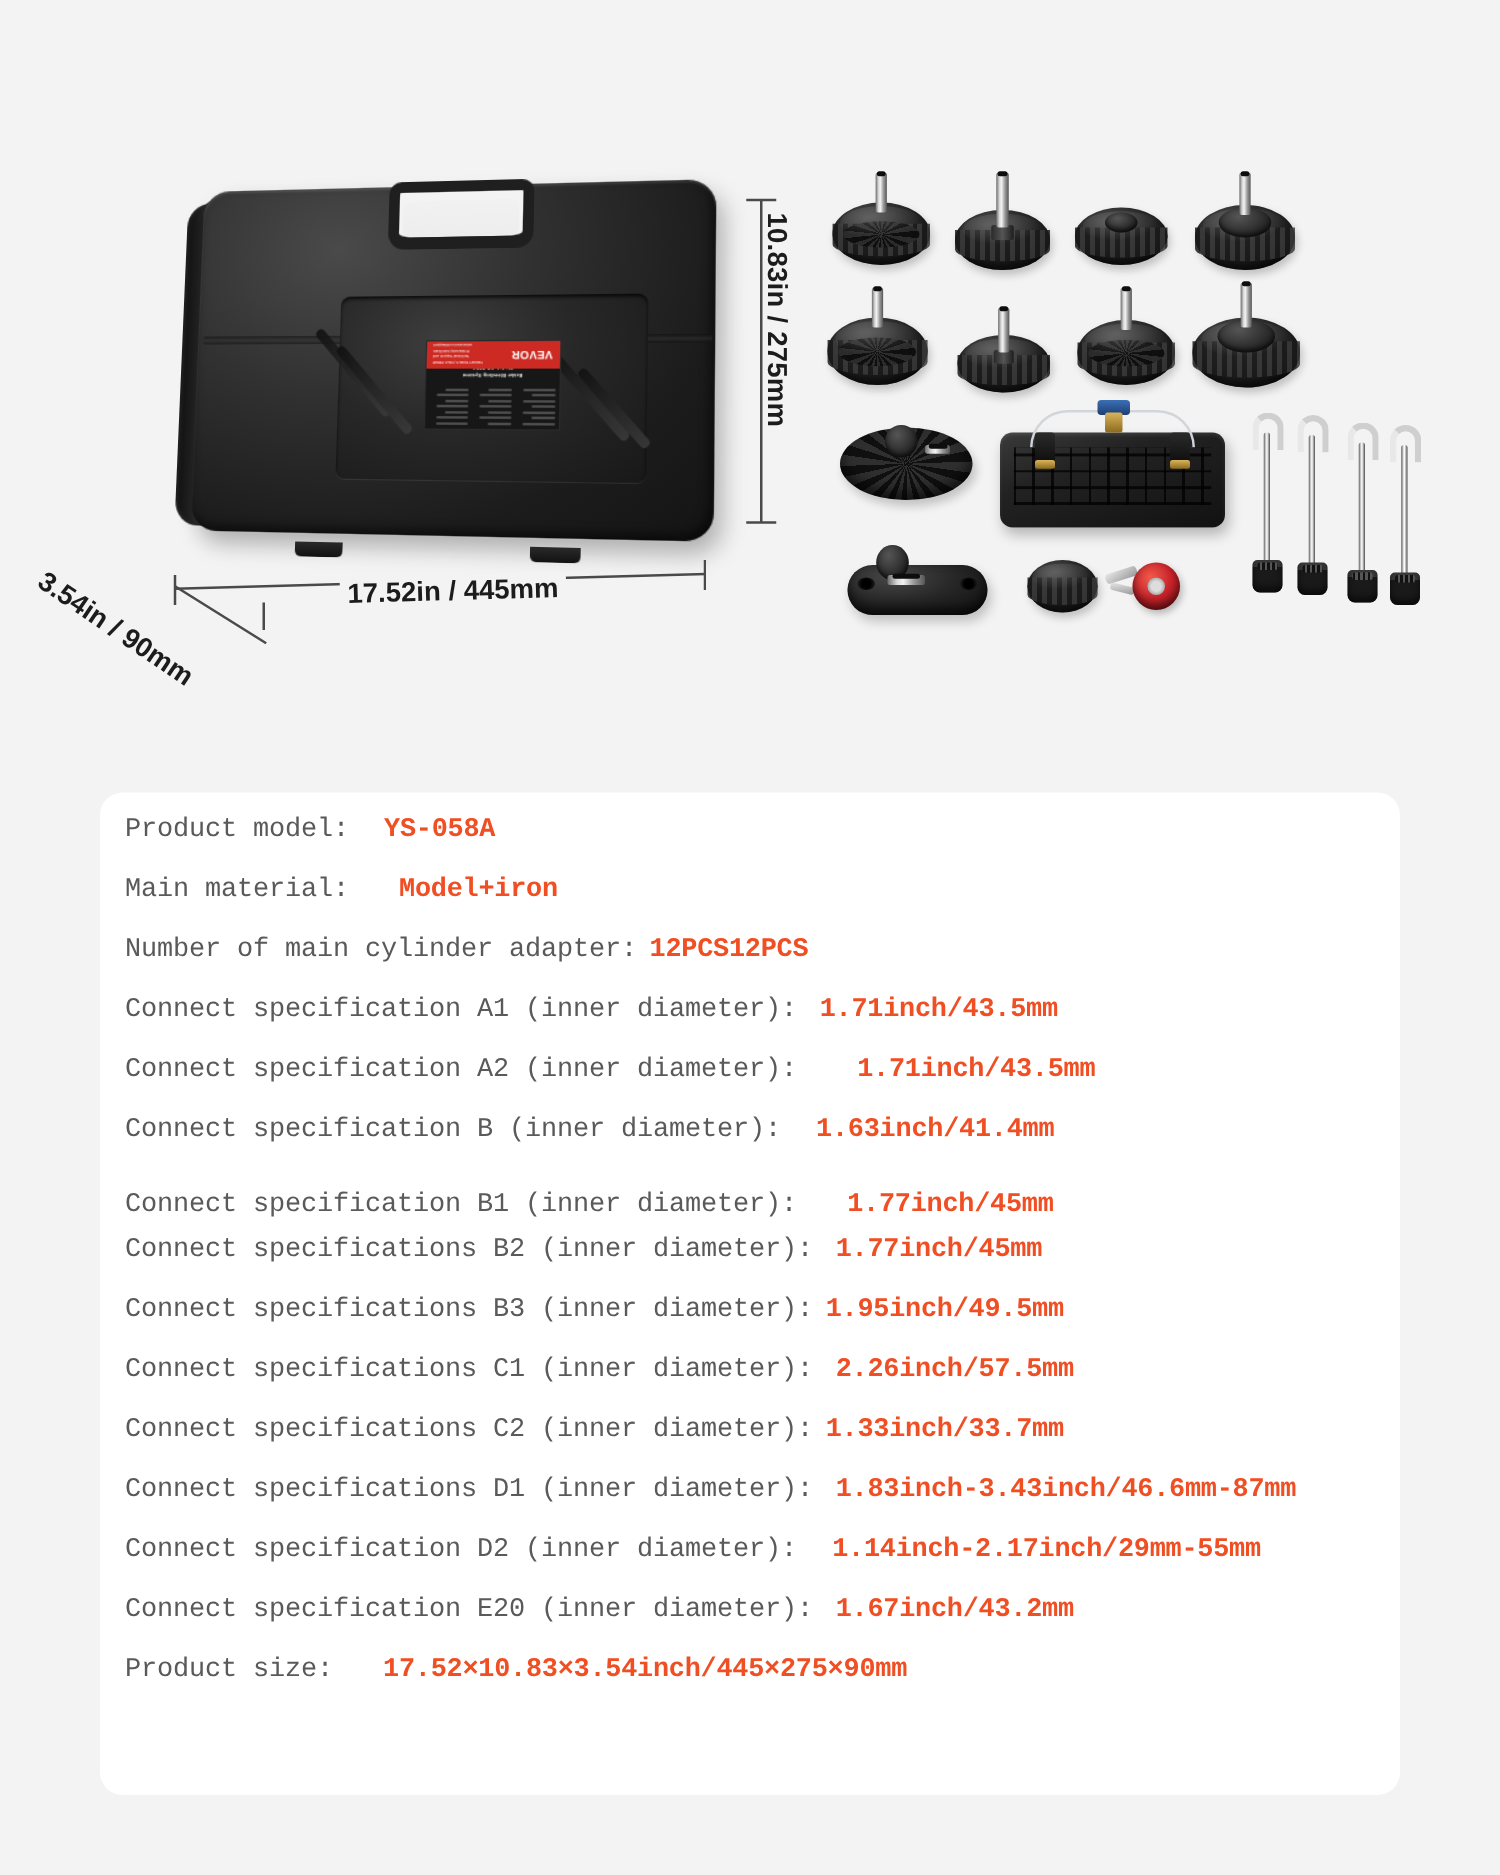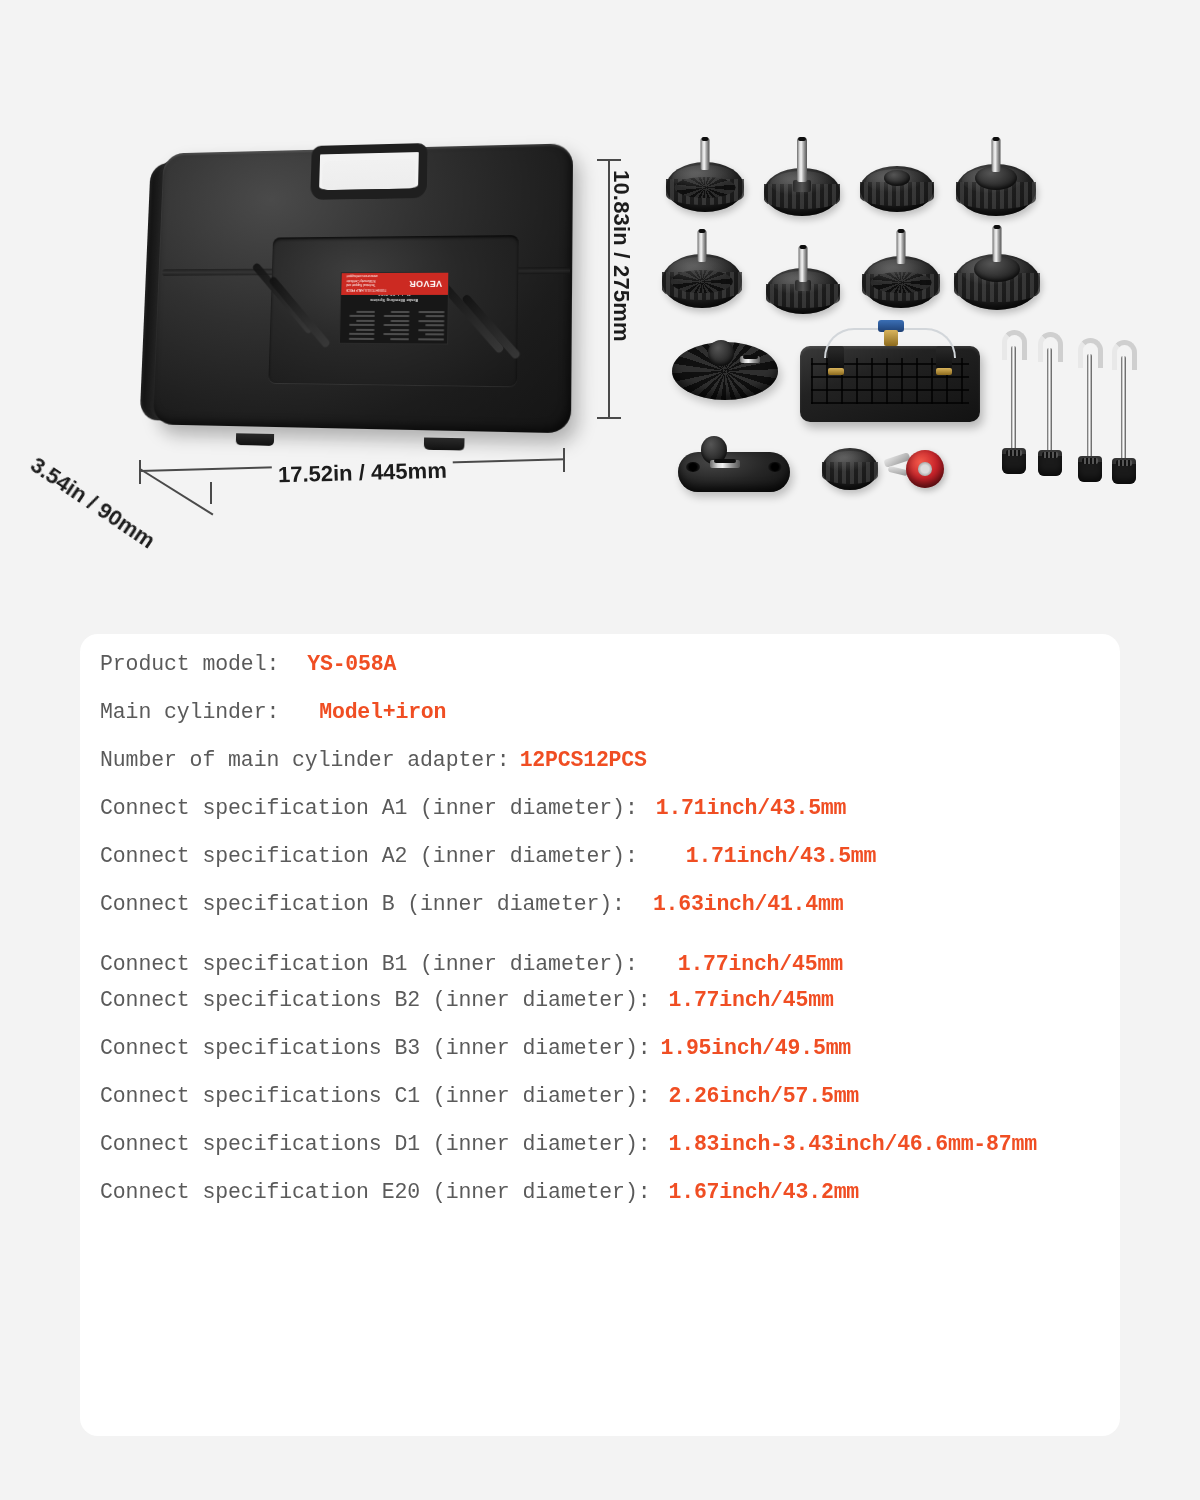--- a/index.html
+++ b/index.html
@@ -671,21 +671,21 @@
     </div>
   </div>
 
   <div class="spec-card">
     <div class="spec-list" id="spec-list">
         <div class="spec-row" data-gap="l" style="padding-left: 20px;">
           <span class="spec-label">Product model:</span>
           <span class="spec-value">YS-058A</span>
         </div>
         <div class="spec-row" data-gap="xl" style="padding-left: 20px;">
-          <span class="spec-label">Main cylinder:</span>
+          <span class="spec-label">Main material:</span>
           <span class="spec-value">Model+iron</span>
         </div>
         <div class="spec-row" data-gap="s" style="padding-left: 20px;">
           <span class="spec-label">Number of main cylinder adapter:</span>
           <span class="spec-value">12PCS12PCS</span>
         </div>
         <div class="spec-row" data-gap="m" style="padding-left: 20px;">
           <span class="spec-label">Connect specification A1 (inner diameter):</span>
           <span class="spec-value">1.71inch/43.5mm</span>
         </div>
@@ -706,24 +706,36 @@
           <span class="spec-value">1.77inch/45mm</span>
         </div>
         <div class="spec-row" data-gap="s" style="padding-left: 20px;">
           <span class="spec-label">Connect specifications B3 (inner diameter):</span>
           <span class="spec-value">1.95inch/49.5mm</span>
         </div>
         <div class="spec-row" data-gap="m" style="padding-left: 20px;">
           <span class="spec-label">Connect specifications C1 (inner diameter):</span>
           <span class="spec-value">2.26inch/57.5mm</span>
         </div>
+        <div class="spec-row" data-gap="s" style="padding-left: 20px;">
+          <span class="spec-label">Connect specifications C2 (inner diameter):</span>
+          <span class="spec-value">1.33inch/33.7mm</span>
+        </div>
         <div class="spec-row" data-gap="m" style="padding-left: 20px;">
           <span class="spec-label">Connect specifications D1 (inner diameter):</span>
           <span class="spec-value">1.83inch-3.43inch/46.6mm-87mm</span>
         </div>
+        <div class="spec-row" data-gap="l" style="padding-left: 20px;">
+          <span class="spec-label">Connect specification D2 (inner diameter):</span>
+          <span class="spec-value">1.14inch-2.17inch/29mm-55mm</span>
+        </div>
         <div class="spec-row" data-gap="m" style="padding-left: 20px;">
           <span class="spec-label">Connect specification E20 (inner diameter):</span>
           <span class="spec-value">1.67inch/43.2mm</span>
         </div>
+        <div class="spec-row" data-gap="xl" style="padding-left: 20px;">
+          <span class="spec-label">Product size:</span>
+          <span class="spec-value">17.52×10.83×3.54inch/445×275×90mm</span>
+        </div>
       </div>
   </div>
 
 </div>
 
 </body></html>

